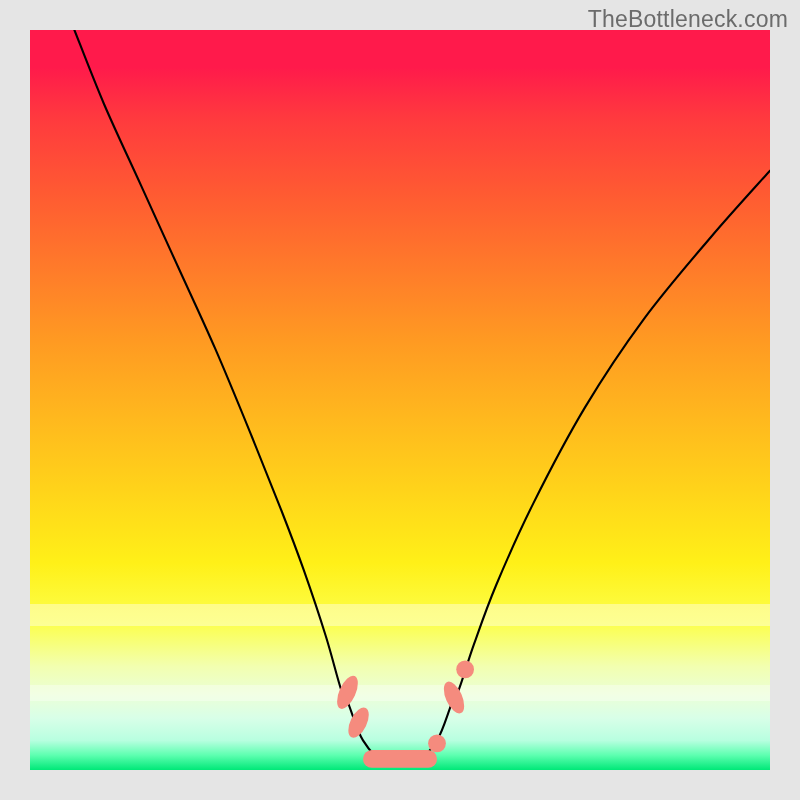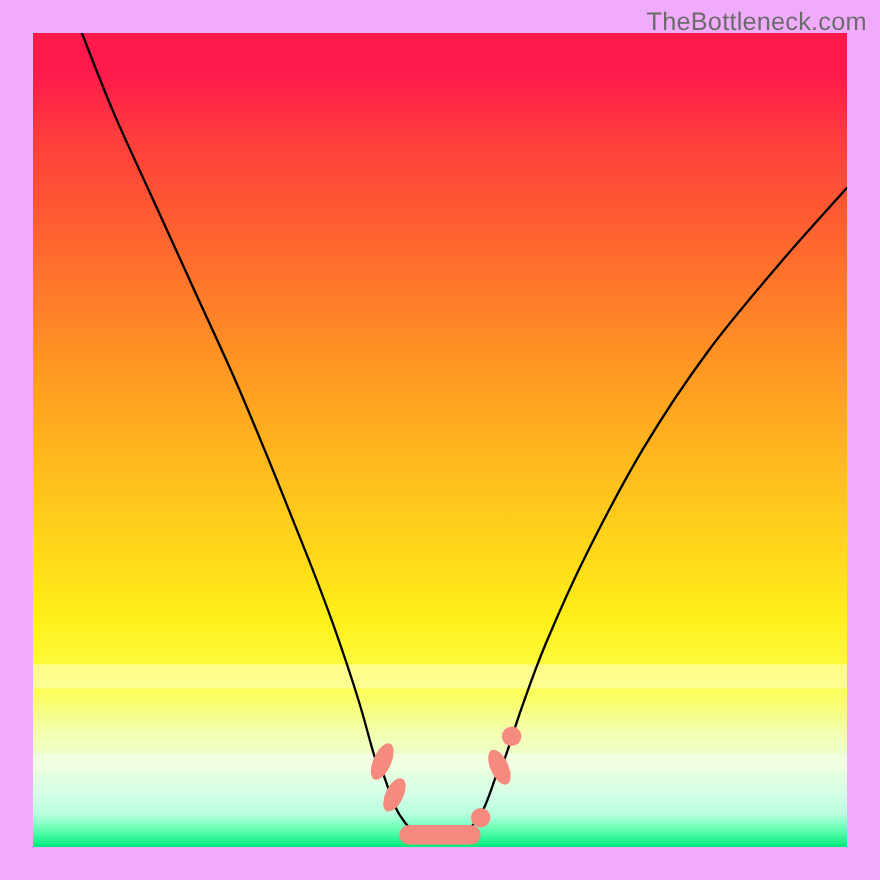--- a/index.html
+++ b/index.html
@@ -8,21 +8,21 @@
     width: 800px;
     height: 800px;
     background: #000;
     overflow: hidden;
     font-family: Arial, Helvetica, sans-serif;
   }
   .frame {
     position: relative;
     width: 800px;
     height: 800px;
-    background: #f0abfc;
+    background: #e5e5e5;
   }
   .plot-area {
     position: absolute;
     left: 30px;
     top: 30px;
     width: 740px;
     height: 740px;
     background: linear-gradient(
       to bottom,
       #ff1a4b 0%,

